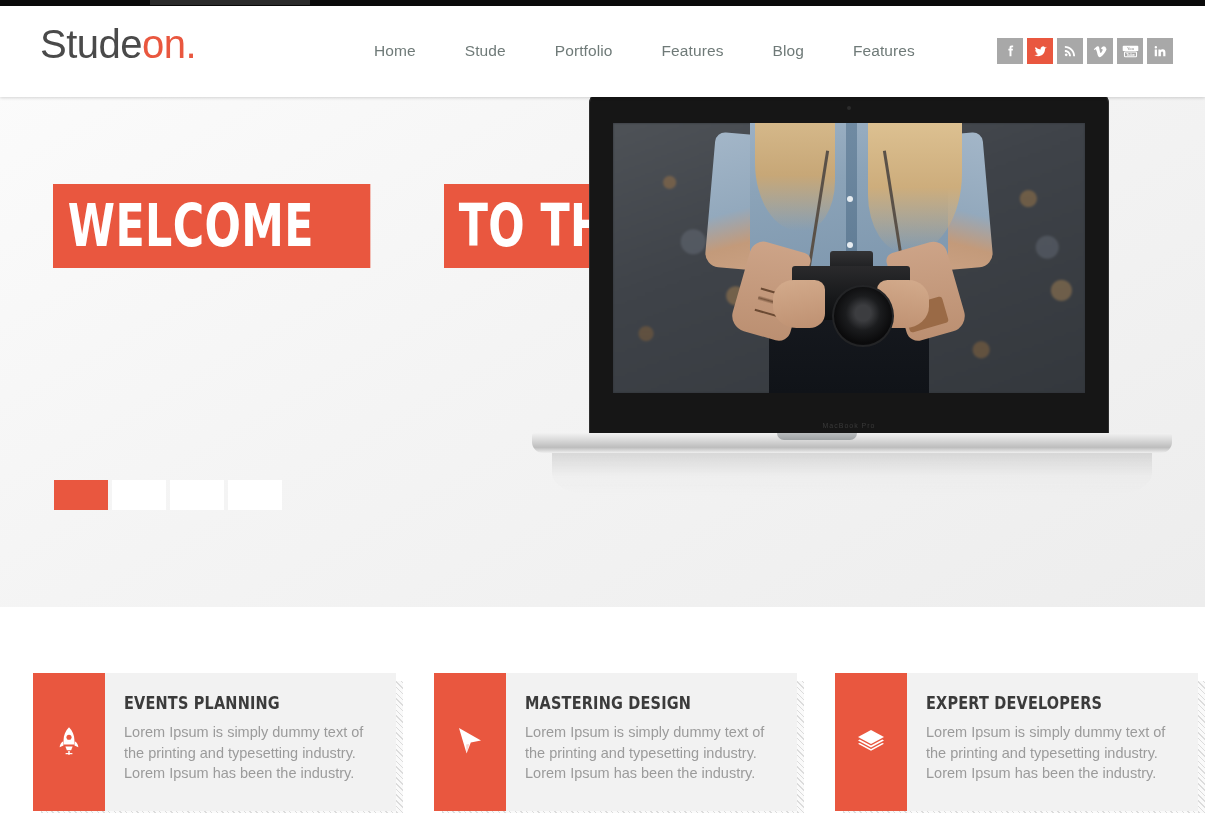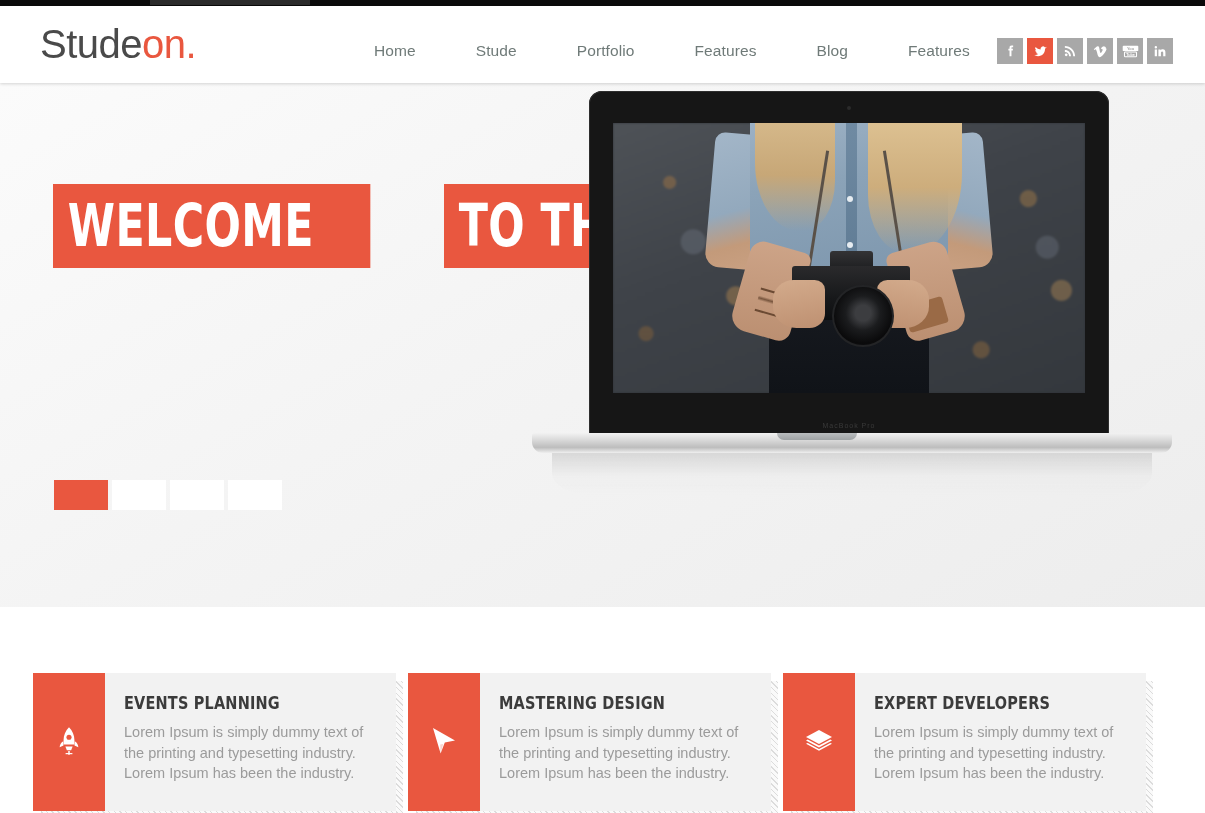--- a/index.html
+++ b/index.html
@@ -18,39 +18,39 @@
   }
   .top-strip-tab {
     position: absolute; top: 0; left: 150px;
     width: 160px; height: 5px;
     background: #2c2c2c;
   }
 
   
   .header {
     position: absolute; top: 6px; left: 0;
-    width: 1205px; height: 77px;
+    width: 1205px; height: 91px;
     background: #ffffff;
     box-shadow: 0 1px 3px rgba(0,0,0,0.16);
     z-index: 20;
   }
   .logo {
     position: absolute; left: 40px; top: 16px;
     font-size: 40px; font-weight: 400;
     letter-spacing: -0.5px;
     font-family: "Liberation Sans", sans-serif;
     white-space: nowrap;
   }
   .logo .part-a { color: #4a4a4a; }
   .logo .part-b { color: #e9573f; }
 
   .nav {
     position: absolute; left: 352px; top: 36px;
     display: flex; align-items: center;
-    gap: 16px;
+    gap: 5px;
   }
   .nav a {
     display: block;
     color: #6f7a78;
     font-size: 15.5px;
     text-decoration: none;
     padding: 0 22px;
     white-space: nowrap;
     letter-spacing: 0.1px;
   }
@@ -295,21 +295,21 @@
   }
 
   
   .features {
     position: absolute; top: 607px; left: 0;
     width: 1205px; height: 206px;
     background: #ffffff;
   }
   .cards {
     position: absolute; top: 66px; left: 33px;
-    display: flex; gap: 12px;
+    display: flex; gap: 38px;
   }
   .card {
     position: relative;
     width: 363px; height: 138px;
     background: #f2f2f2;
     display: flex;
   }
   .card::after {
     content: "";
     position: absolute; right: -7px; top: 8px;

